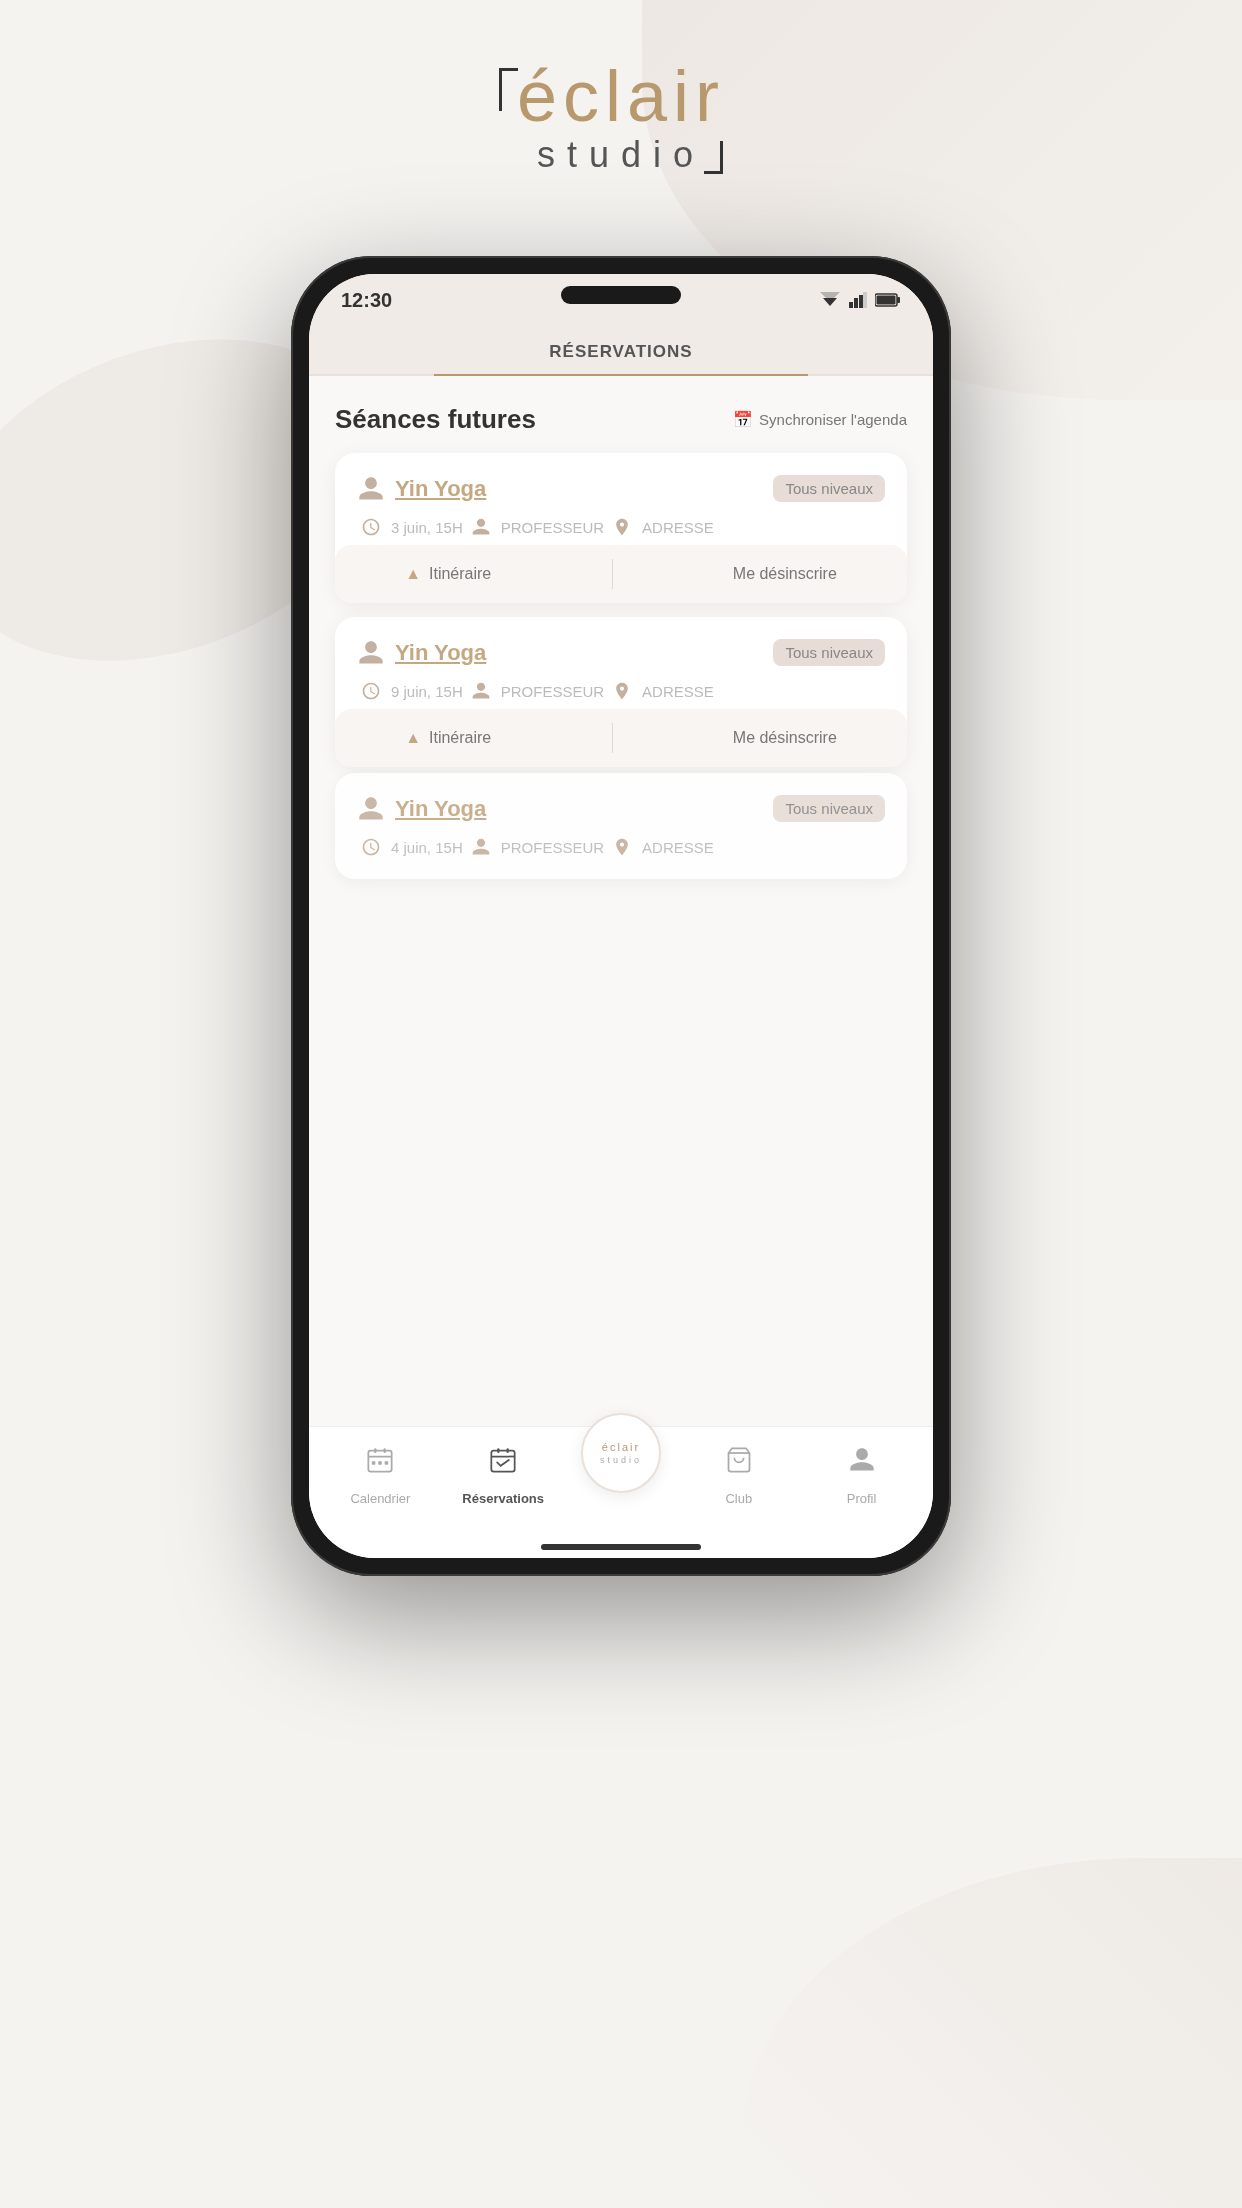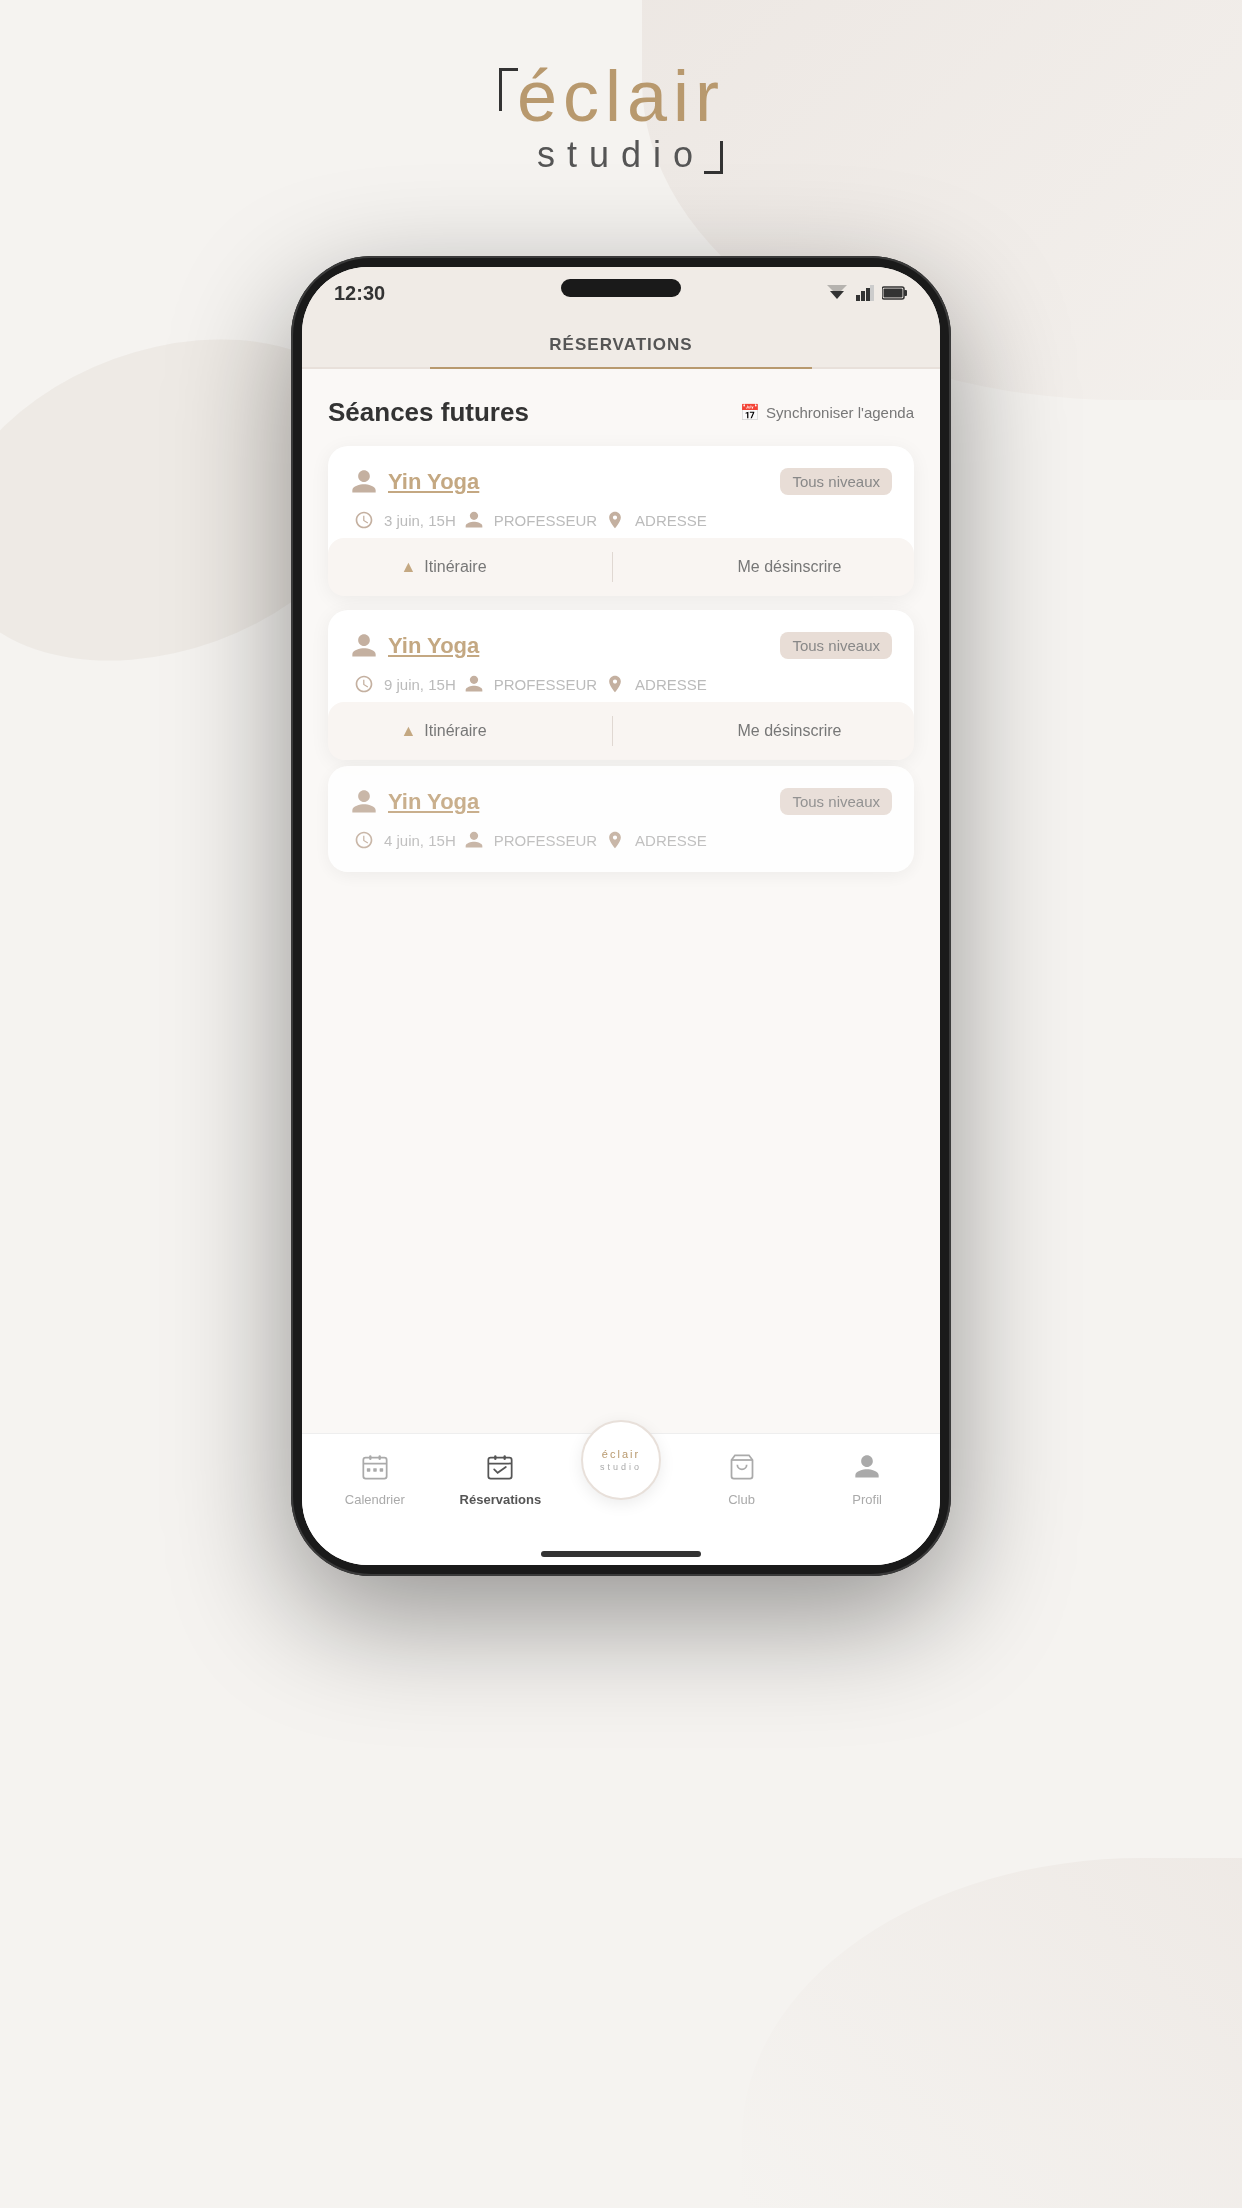--- a/index.html
+++ b/index.html
@@ -88,21 +88,21 @@
     .phone-wrapper {
       position: relative;
       z-index: 2;
       margin-top: 80px;
     }
     .phone-frame {
       width: 660px;
       height: 1320px;
       background: #1a1a1a;
       border-radius: 80px;
-      padding: 11px;
+      padding: 18px;
       box-shadow: 0 40px 120px rgba(0,0,0,0.4), inset 0 0 0 2px #3a3a3a;
       position: relative;
     }
     .phone-screen {
       width: 100%;
       height: 100%;
       background: #faf8f6;
       border-radius: 66px;
       overflow: hidden;
       display: flex;
@@ -305,21 +305,21 @@
       display: flex;
       align-items: flex-start;
       justify-content: space-around;
       padding: 14px 10px 0;
       flex-shrink: 0;
     }
     .nav-item {
       display: flex;
       flex-direction: column;
       align-items: center;
-      gap: 6px;
+      gap: 12px;
       cursor: pointer;
       min-width: 90px;
     }
     .nav-icon {
       width: 38px;
       height: 38px;
       display: flex;
       align-items: center;
       justify-content: center;
       color: #aaa;

